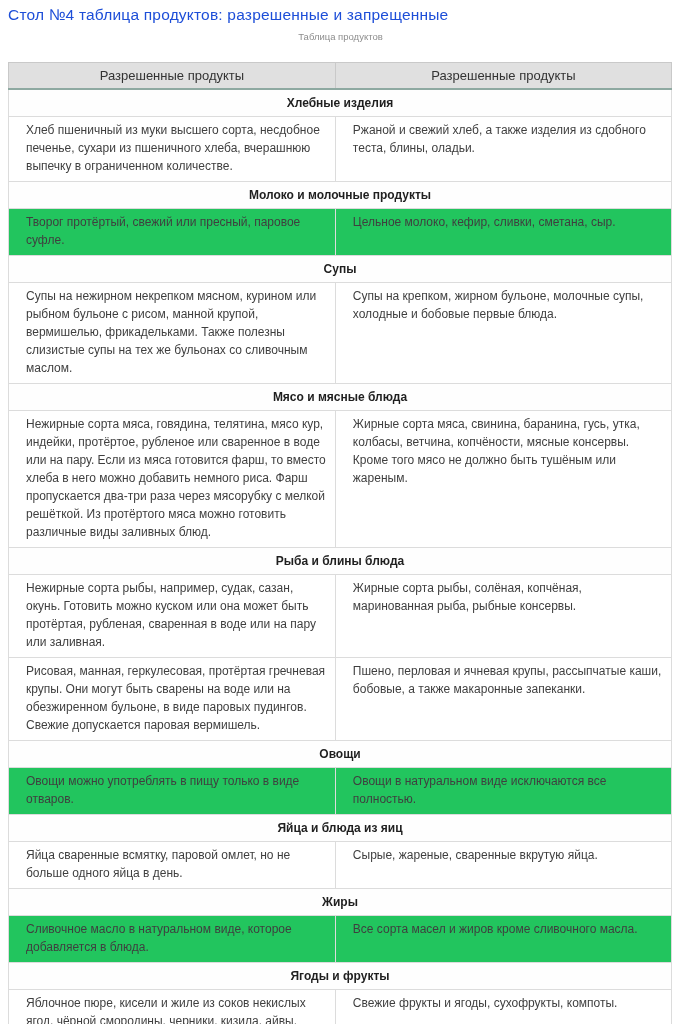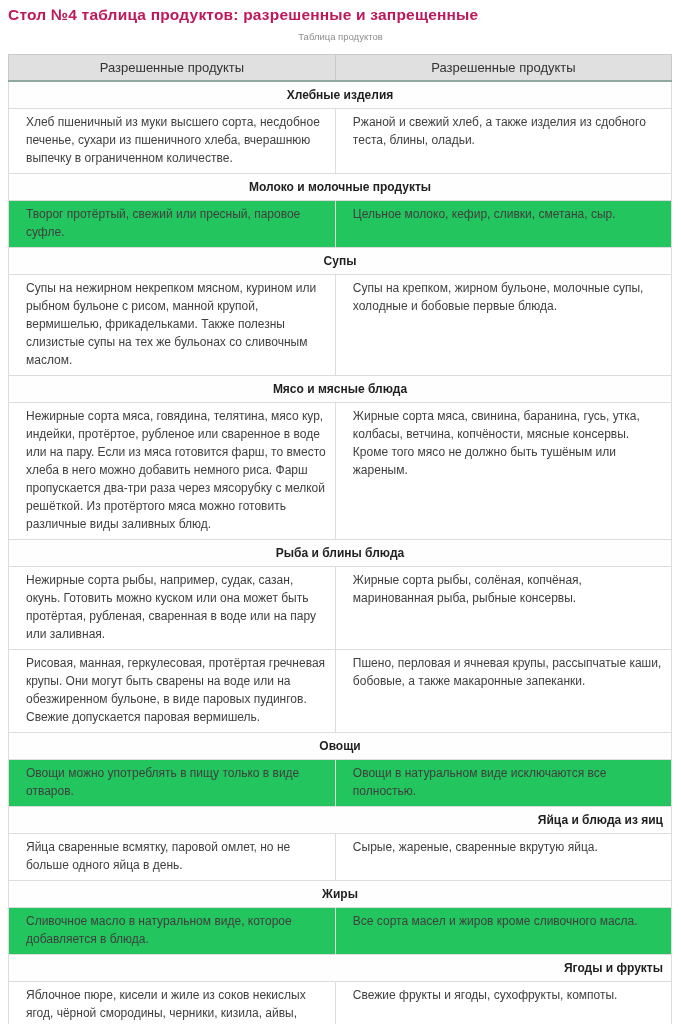--- a/index.html
+++ b/index.html
@@ -7,31 +7,31 @@
     padding: 0;
     background: #ffffff;
     font-family: "Liberation Sans", "DejaVu Sans", sans-serif;
   }
   .page {
     width: 681px;
     box-sizing: border-box;
     padding: 4px 8px 10px 8px;
   }
   .page-title {
-    color: #be185d;
+    color: #1d4ed8;
     font-size: 15.5px;
-    font-weight: 700;
+    font-weight: 400;
     margin: 2px 0 7px 0;
     letter-spacing: 0.2px;
   }
   .table-caption {
     text-align: center;
     font-size: 9.5px;
     color: #8d8d8d;
-    margin: 0 0 12px 0;
+    margin: 0 0 20px 0;
   }
   table.products {
     width: 664px;
     border-collapse: collapse;
     table-layout: fixed;
     border: 1px solid #c9c9c9;
     font-size: 12px;
     color: #3f3f3f;
   }
   table.products col.c-left  { width: 49.3%; }
@@ -49,21 +49,21 @@
   td.section {
     font-weight: bold;
     font-size: 12px;
     color: #1f1f1f;
     text-align: center;
     padding: 6px 8px;
     border: 1px solid #dcdcdc;
     background: #fefefe;
     margin-left: 44px;
   }
-  td.section.left { text-align: right; }
+  td.section.left { text-align: center; }
   td.cell {
     vertical-align: top;
     padding: 4px 8px 6px 17px;
     border: 1px solid #dcdcdc;
     line-height: 1.5;
     background: #ffffff;
   }
   tr.shaded td.cell { background: #22c55e; }
 </style>
 </head>

